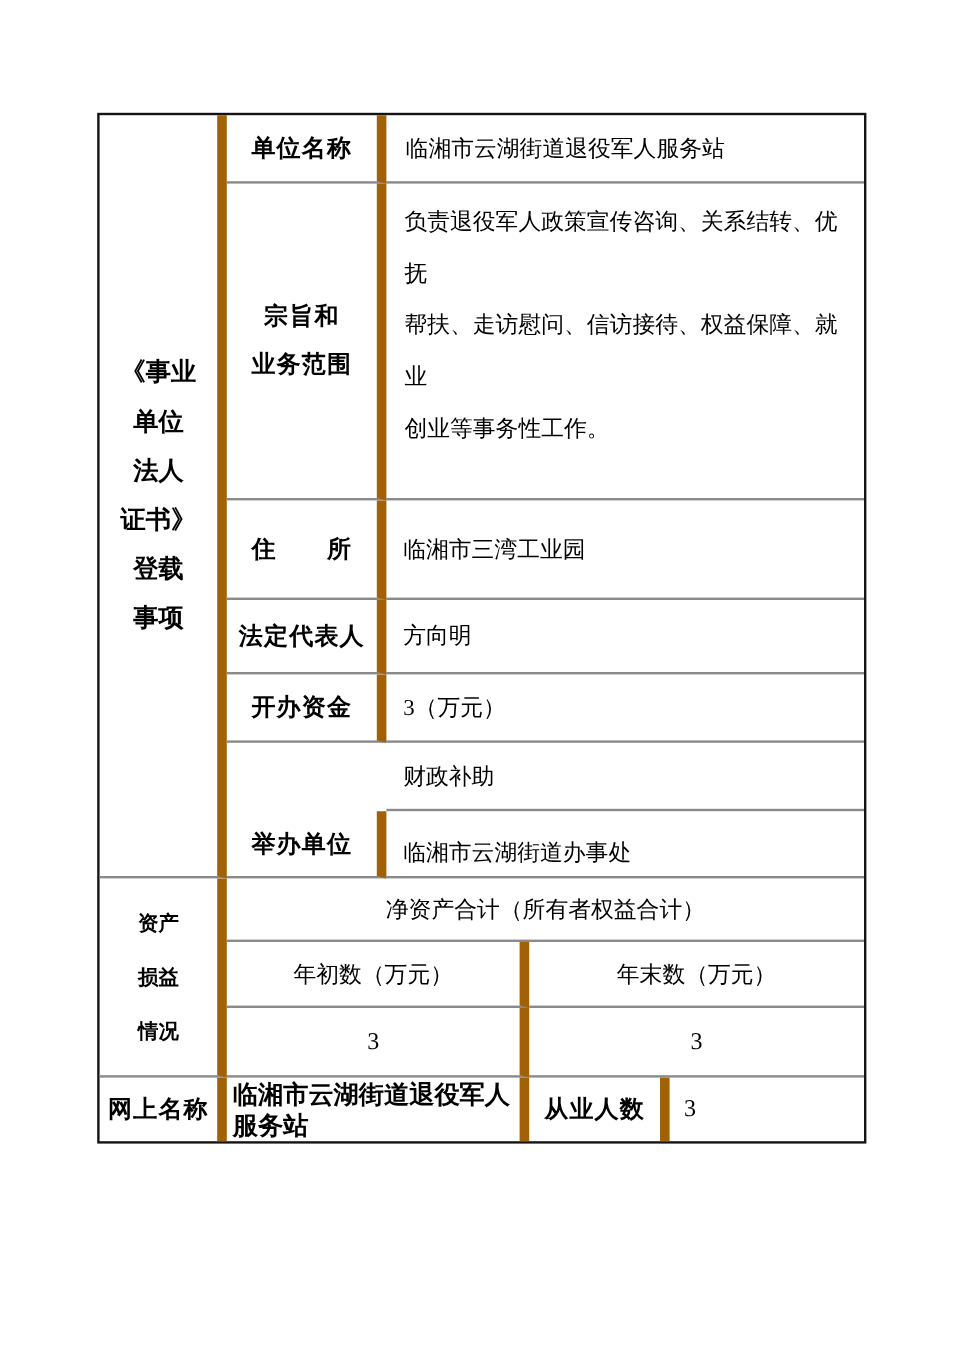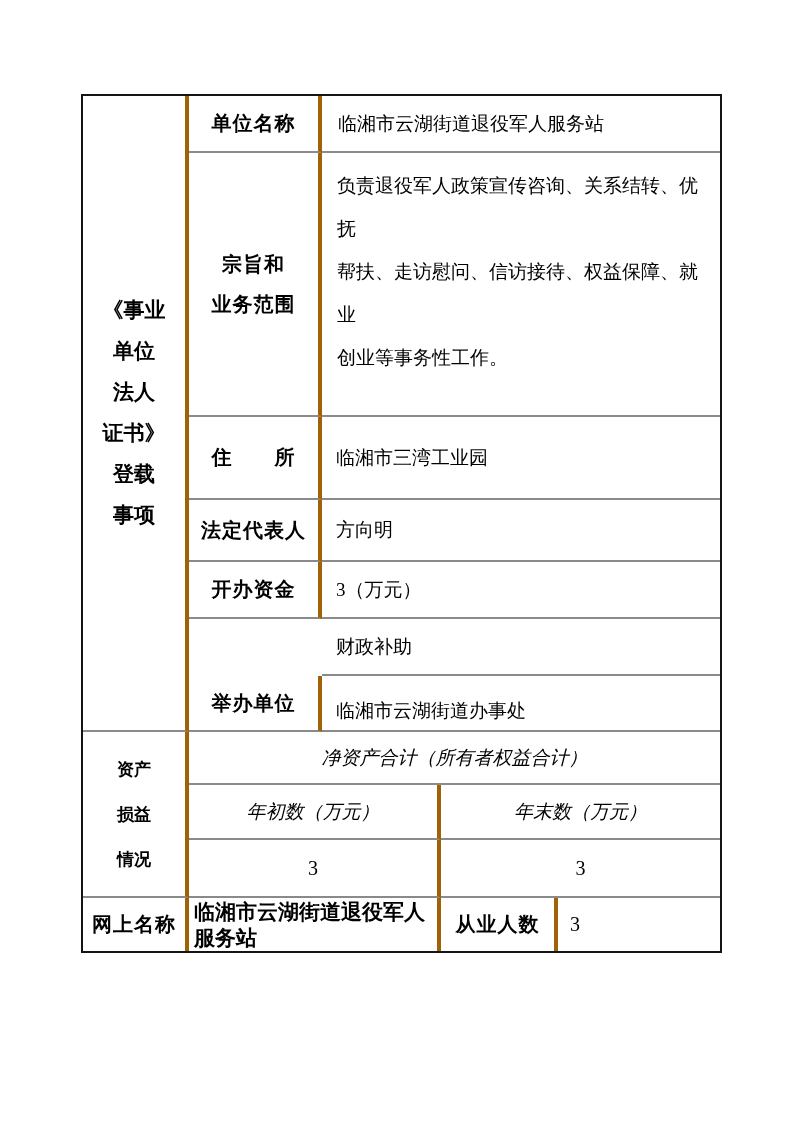--- a/index.html
+++ b/index.html
@@ -25,21 +25,21 @@
     width: 637px;
     height: 855px;
     border: 2px solid #141414;
     display: grid;
     grid-template-columns: 106px 133px 119px 117px 162px;
     grid-template-rows: 57px 264px 83px 62px 57px 57px 56px 53px 55px 58px 53px;
     box-sizing: content-box;
   }
   .c {
     box-sizing: border-box;
-    border-right: 4px solid #a16207;
+    border-right: 8px solid #a16207;
     border-bottom: 2px solid #8a8a8a;
     display: flex;
     align-items: center;
     justify-content: center;
     overflow: hidden;
   }
   .no-r { border-right: none; }
   .no-b { border-bottom: none; }
   .lbl {
     font-weight: 700;
@@ -66,21 +66,21 @@
     font-size: 19px;
   }
   .purpose-val {
     align-items: flex-start;
     justify-content: flex-start;
     padding: 11px 16px 0 15px;
     line-height: 43px;
     font-size: 19px;
     text-align: left;
   }
-  .mid { font-size: 19px; text-align: right; font-style: italic; }
+  .mid { font-size: 19px; text-align: right; }
   .num { font-size: 20px; text-align: center; }
   .online-val {
     font-weight: 700;
     font-size: 21px;
     line-height: 26px;
     justify-content: flex-start;
     padding-left: 5px;
     text-align: left;
   }
   .staff-val {

